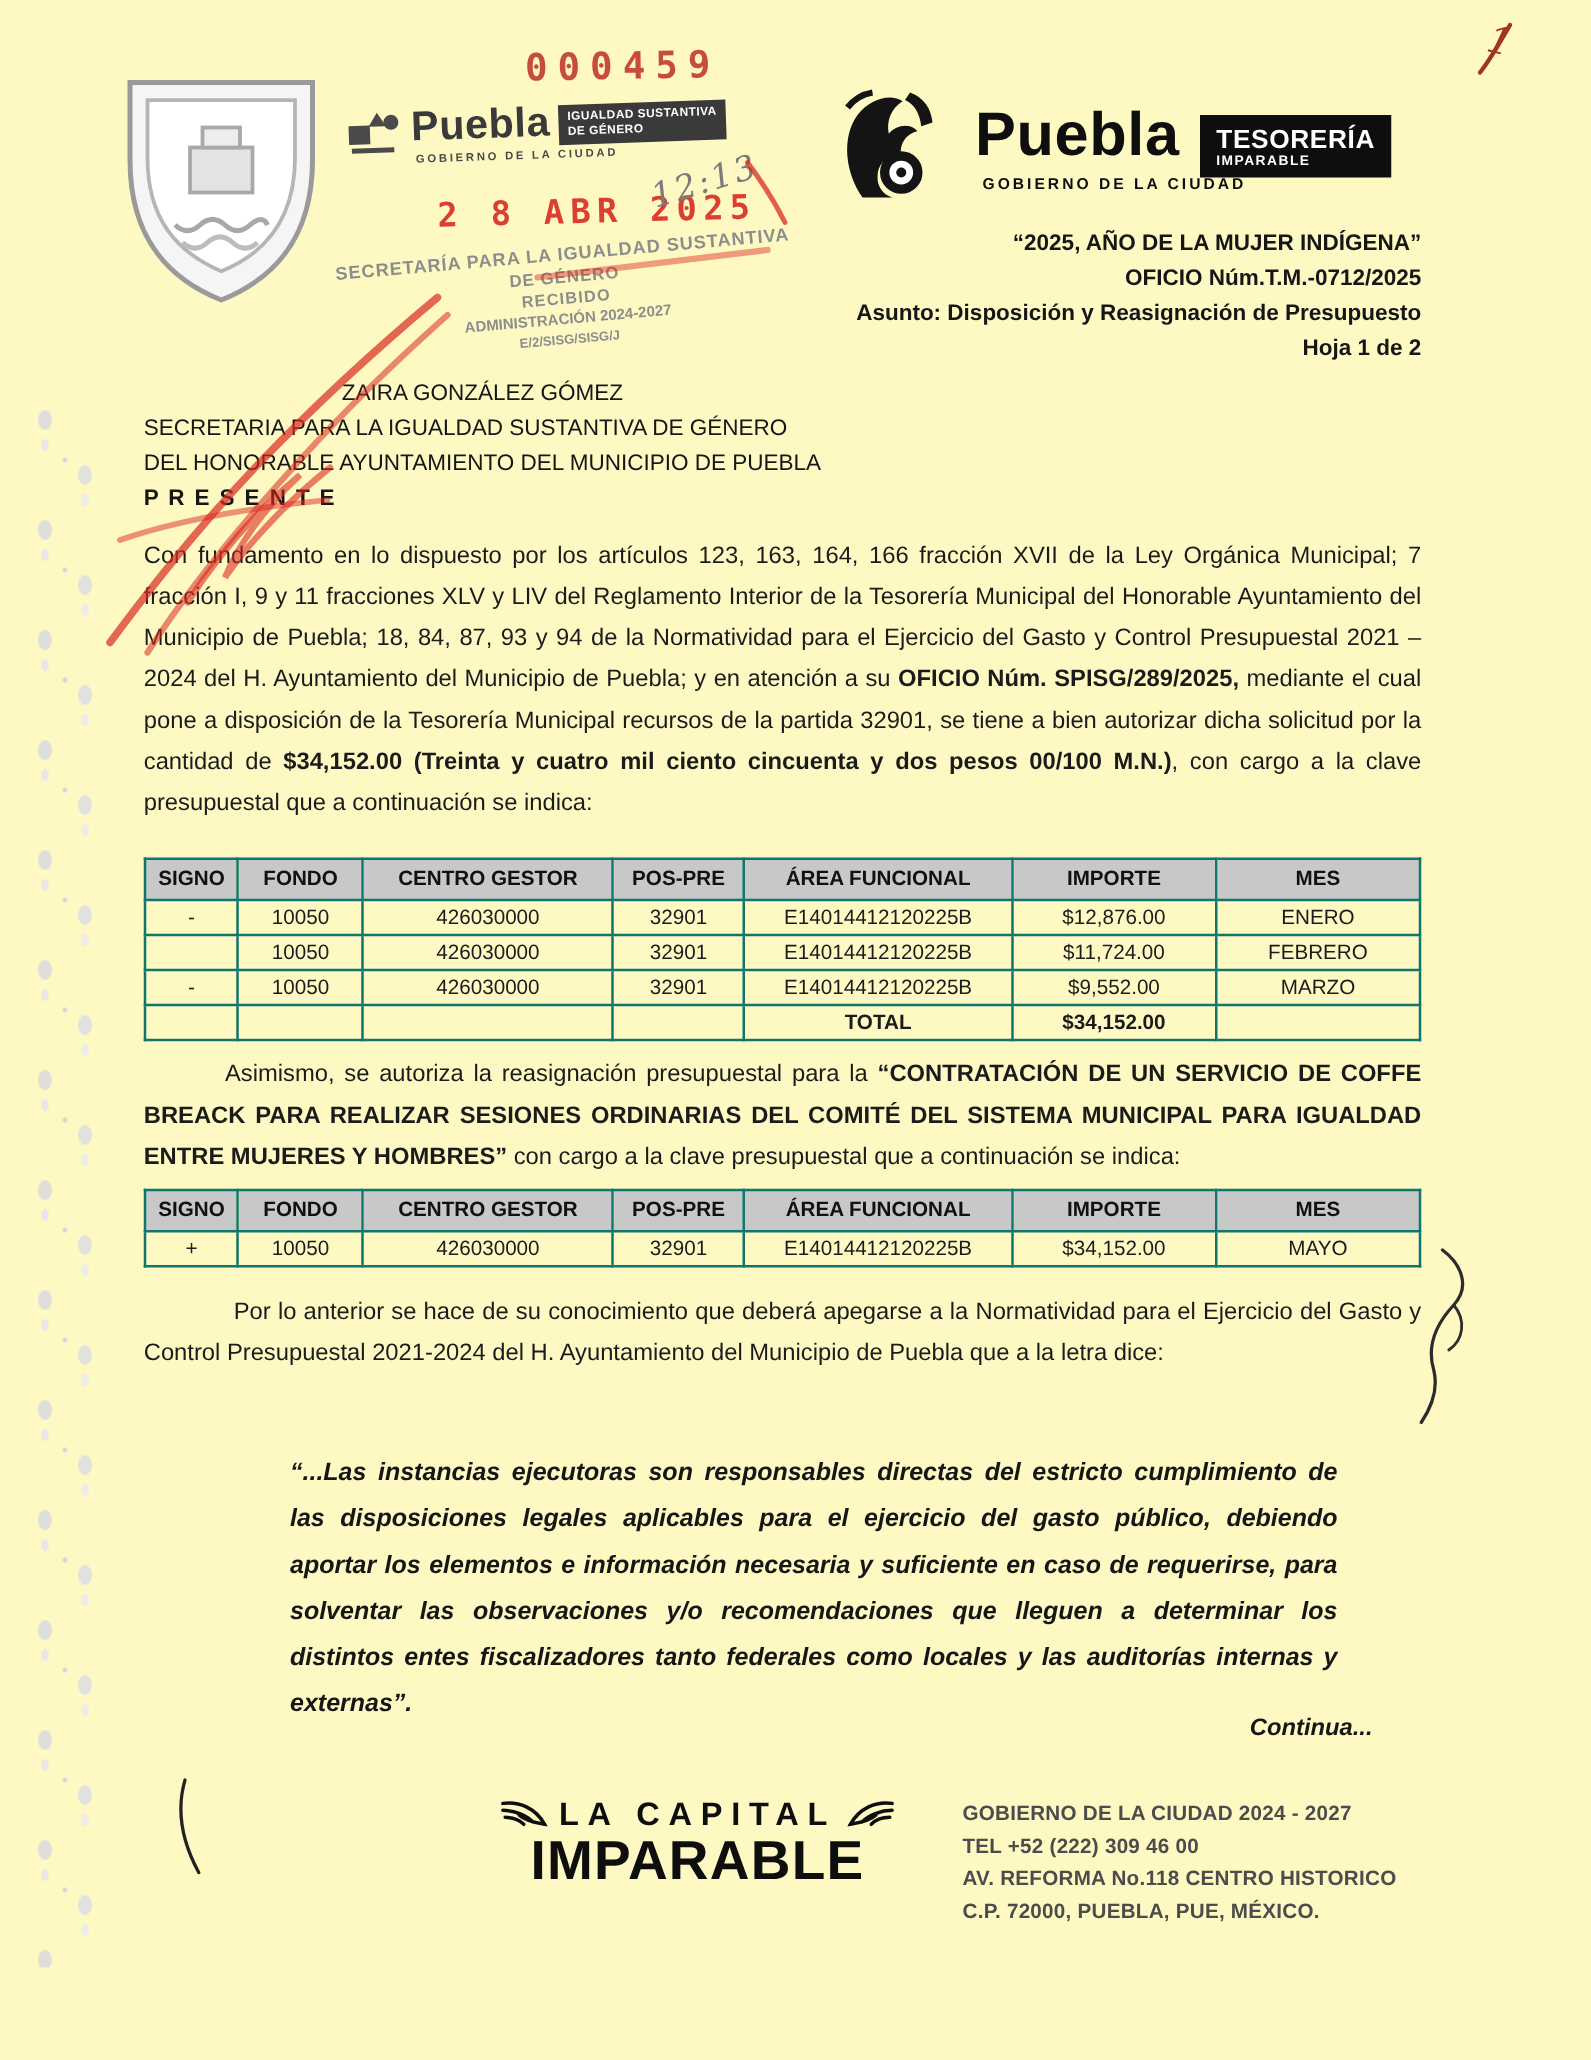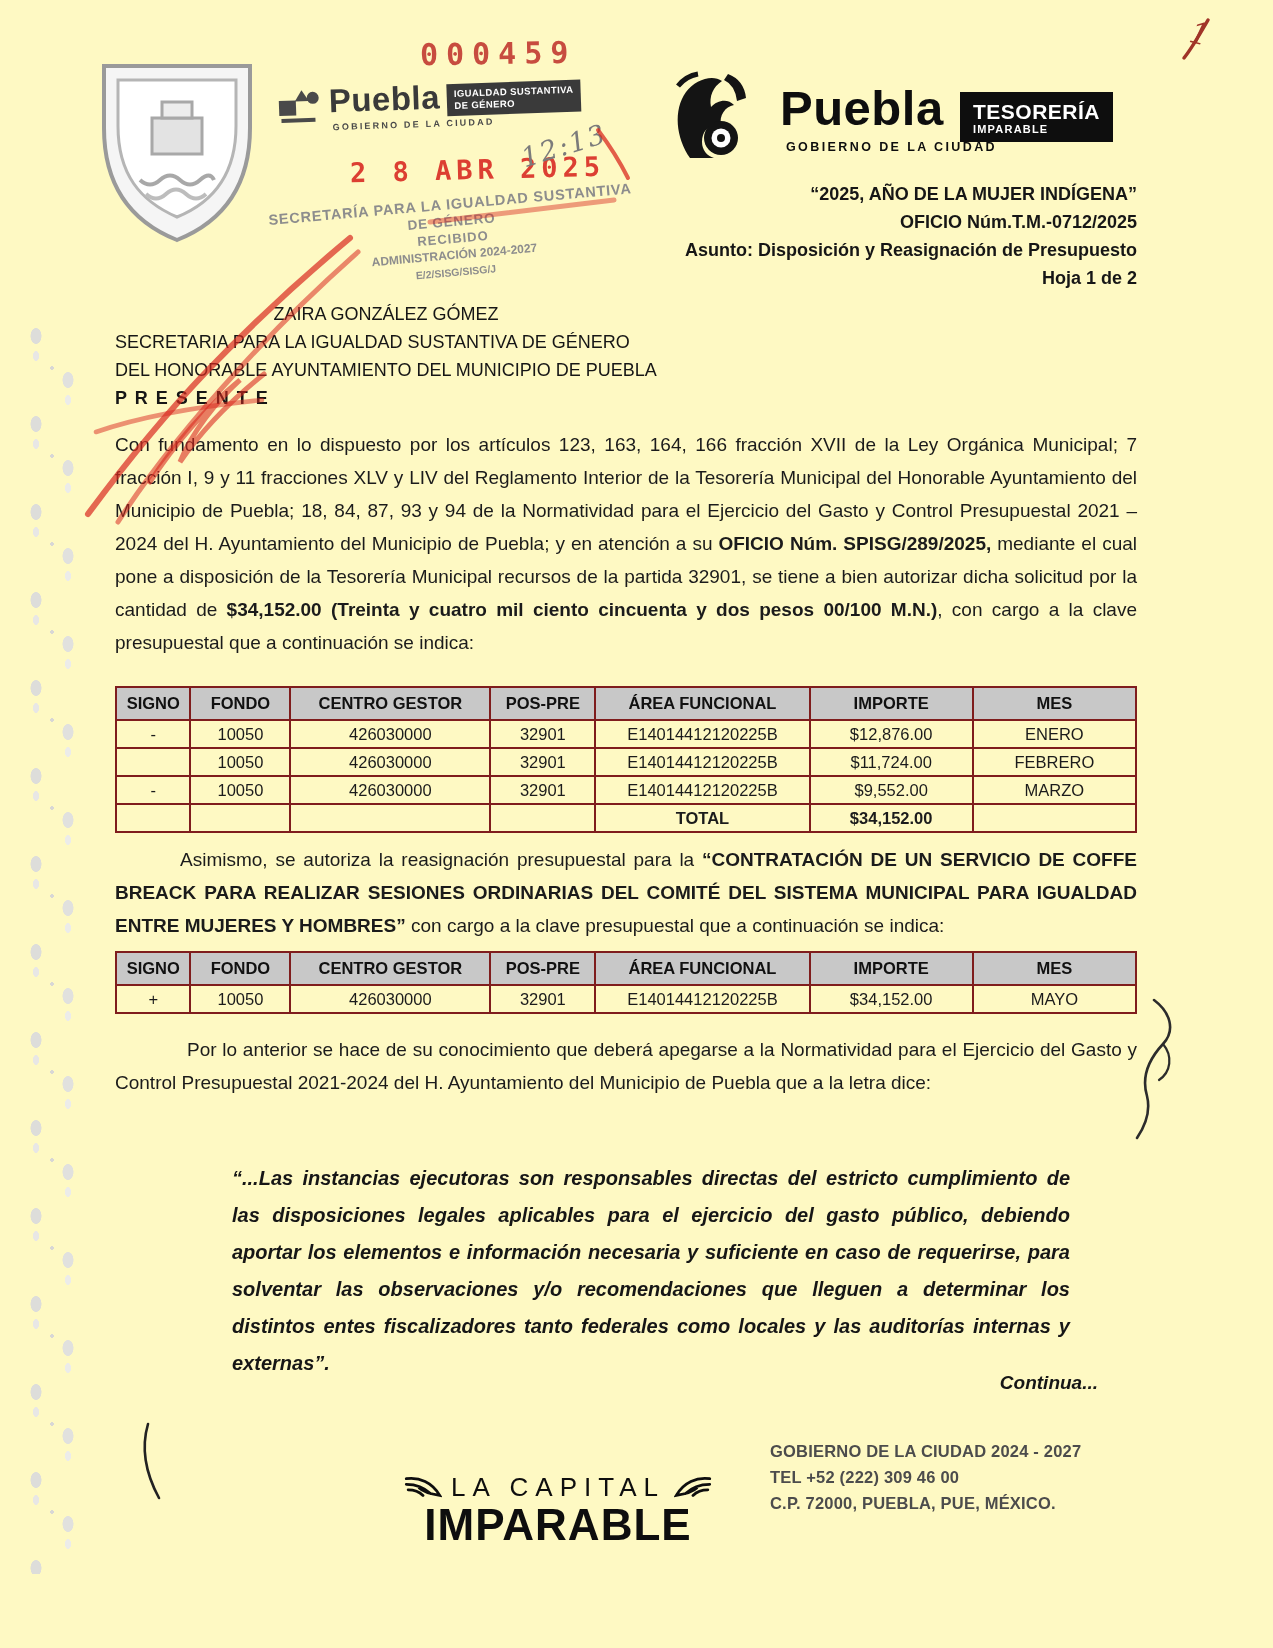--- a/index.html
+++ b/index.html
@@ -76,37 +76,37 @@
   .para { position:absolute; left:115px; width:1022px; font-size:19px; line-height:33px; text-align:justify; color:#1b1b1b; }
   .p1 { top:428px; }
   .p2 { top:843px; text-indent:65px; }
   .p3 { top:1033px; text-indent:72px; }
   .bold { font-weight:bold; }
 
   
   .table-wrap { position:absolute; left:115px; width:1022px; }
   .tw1 { top:686px; } .tw2 { top:951px; }
   table { width:100%; border-collapse:collapse; table-layout:fixed; }
-  th, td { border:2px solid #7f1d1d; text-align:center; overflow:hidden; }
+  th, td { border:2px solid #0f766e; text-align:center; overflow:hidden; }
   th { background:#c8c8c8; font-size:16.5px; font-weight:bold; padding:6px 2px; color:#111; }
   td { font-size:16.5px; padding:3px 2px; height:28px; color:#1b1b1b; }
   .c-signo{width:7.3%;} .c-fondo{width:9.8%;} .c-gestor{width:19.6%;} .c-pospre{width:10.3%;}
   .c-area{width:21%;} .c-importe{width:16%;} .c-mes{width:16%;}
 
   
   .quote {
     position:absolute; left:232px; top:1160px; width:838px;
     font-size:20px; line-height:37px; font-weight:bold; font-style:italic; text-align:justify; color:#161616;
   }
   .continua { position:absolute; right:175px; top:1372px; font-size:19px; font-weight:bold; font-style:italic; color:#161616; }
 
   
   .footer-logo { position:absolute; left:398px; top:1436px; width:320px; text-align:center; color:#0e0e0e; }
   .footer-logo .line1 { display:flex; align-items:center; justify-content:center; gap:9px;
-    font-size:26px; font-weight:normal; letter-spacing:7px;margin-top:36px; }
+    font-size:26px; font-weight:bold; letter-spacing:7px; }
   .footer-logo .line2 { font-size:44px; font-weight:900; letter-spacing:1px; margin-top:-3px; }
   .footer-contact { position:absolute; left:770px; top:1438px; font-size:16.5px; font-weight:bold;
     color:#4c4c4c; line-height:26px; letter-spacing:.2px; }
 
   .scribbles { position:absolute; left:0; top:0; width:1273px; height:1648px; pointer-events:none; }
 </style>
 </head>
 <body>
 
 <div class="page">
@@ -303,20 +303,21 @@
       <span>LA CAPITAL</span>
       <svg width="38" height="26" viewBox="0 0 40 28">
         <path d="M38 4 C24 2 10 8 2 22 C14 20 20 18 24 14 M38 10 C28 10 18 14 12 20 M36 16 C30 16 24 18 20 22" stroke="#0e0e0e" stroke-width="3" fill="none" stroke-linecap="round"></path>
       </svg>
     </div>
     <div class="line2">IMPARABLE</div>
   </div>
   <div class="footer-contact">
     <div>GOBIERNO DE LA CIUDAD 2024 - 2027</div>
     <div>TEL +52 (222) 309 46 00</div>
+    <div>AV. REFORMA No.118 CENTRO HISTORICO</div>
     <div>C.P. 72000, PUEBLA, PUE, MÉXICO.</div>
   </div>
 
   <svg class="scribbles" viewBox="0 0 1273 1648">
     <path d="M88 514 C122 468 162 418 206 372 C252 324 302 278 350 238" stroke="#d9291f" stroke-width="6" fill="none" opacity="0.7" stroke-linecap="round"></path>
     <path d="M118 522 C150 472 196 416 240 368 C280 324 322 284 358 252" stroke="#d9291f" stroke-width="5" fill="none" opacity="0.55" stroke-linecap="round"></path>
     <path d="M150 482 C176 442 206 408 240 380 C216 402 192 432 180 462 C202 430 234 398 264 374" stroke="#d9291f" stroke-width="5" fill="none" opacity="0.6" stroke-linecap="round"></path>
     <path d="M96 432 C142 416 202 406 262 400" stroke="#d9291f" stroke-width="4.5" fill="none" opacity="0.5" stroke-linecap="round"></path>
     <path d="M430 222 C500 214 560 206 614 200" stroke="#d9291f" stroke-width="5" fill="none" opacity="0.45" stroke-linecap="round"></path>
     <path d="M598 130 C610 146 620 162 628 178" stroke="#d9291f" stroke-width="4" fill="none" opacity="0.75" stroke-linecap="round"></path>

